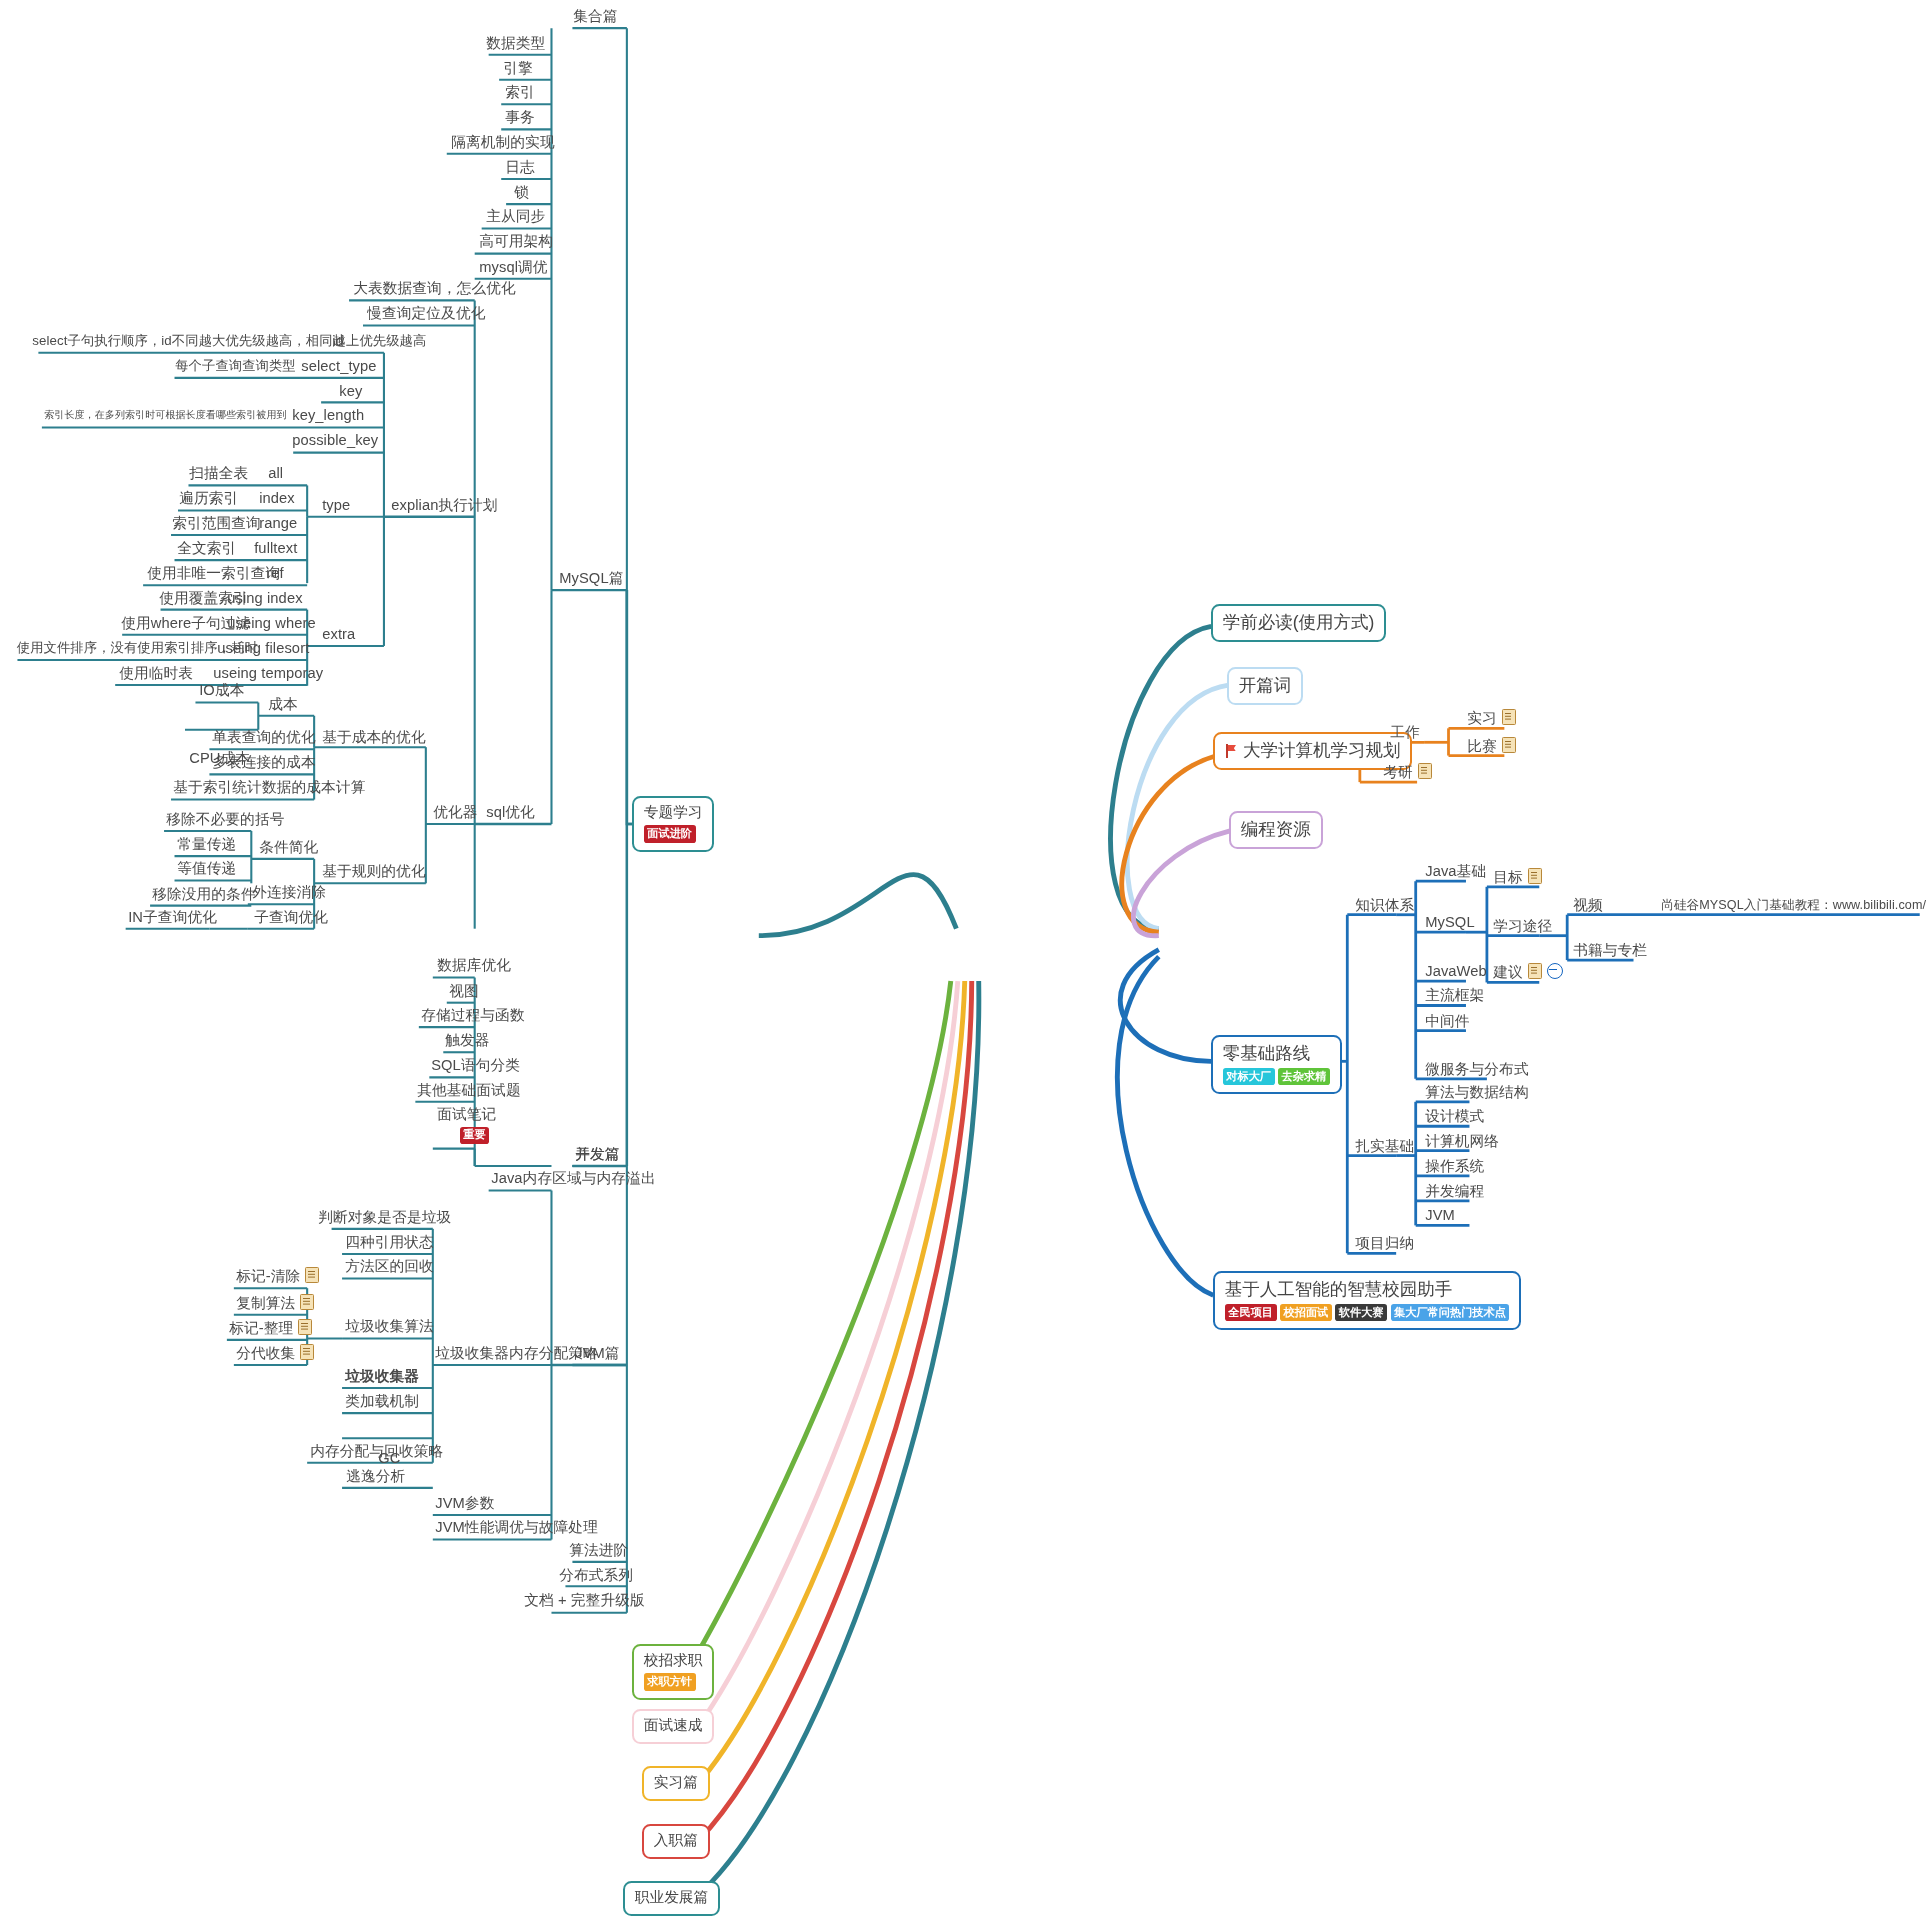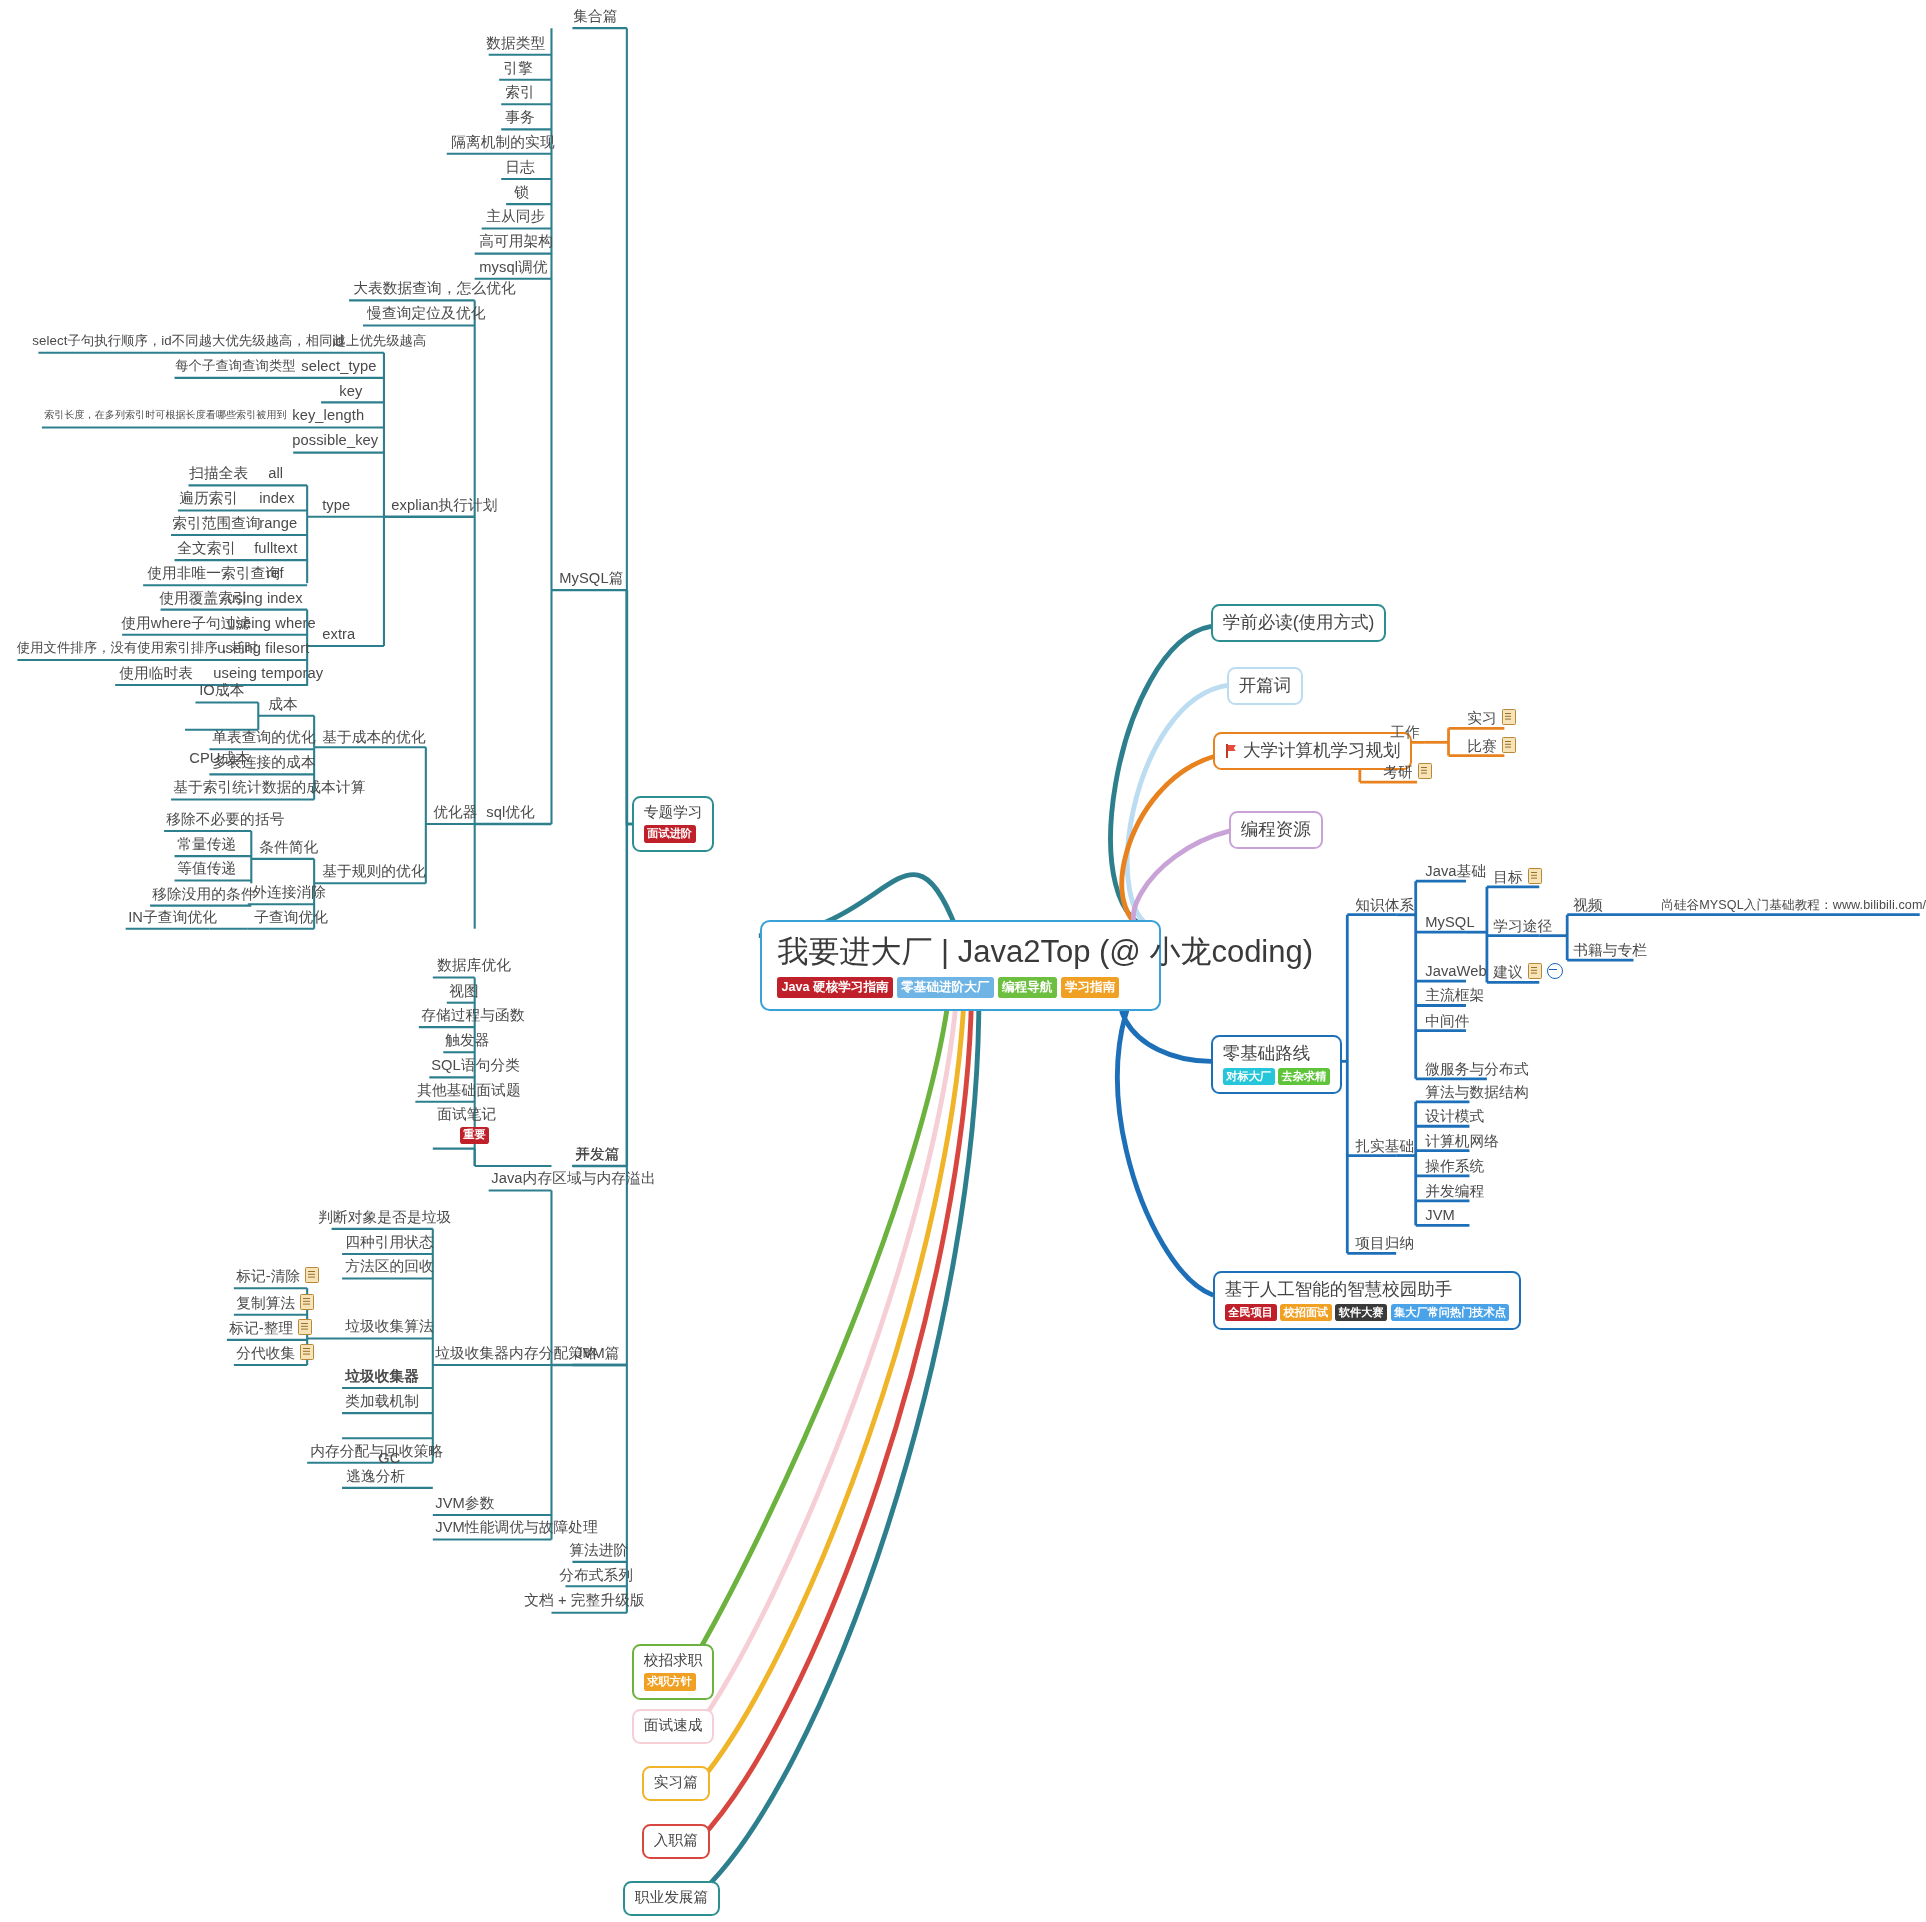--- a/index.html
+++ b/index.html
@@ -245,29 +245,20 @@
       <path d="M2028,1578 L2028,1755" stroke="#1d6fb8" stroke-width="4"></path>
       <path d="M2028,1578 L2105,1578" stroke="#1d6fb8" stroke-width="4"></path>
       <path d="M2028,1613 L2105,1613" stroke="#1d6fb8" stroke-width="4"></path>
       <path d="M2028,1648 L2105,1648" stroke="#1d6fb8" stroke-width="4"></path>
       <path d="M2028,1684 L2105,1684" stroke="#1d6fb8" stroke-width="4"></path>
       <path d="M2028,1720 L2105,1720" stroke="#1d6fb8" stroke-width="4"></path>
       <path d="M2028,1755 L2105,1755" stroke="#1d6fb8" stroke-width="4"></path>
     </g>
   </svg>
 
-  <div id="root" style="left:760px;top:920px;width:401px;">
-    <div class="rtitle">我要进大厂 | Java2Top (@ 小龙coding)</div>
-    <div class="tags">
-      <span class="tag" style="background:#c0202a">Java 硬核学习指南</span>
-      <span class="tag" style="background:#6eb5e5">零基础进阶大厂</span>
-      <span class="tag" style="background:#6cbf3f">编程导航</span>
-      <span class="tag" style="background:#f0a022">学习指南</span>
-    </div>
-  </div>
 
   <div class="boxnode" style="left:1211px;top:604px;border-color:#2d8e92;">
     <div class="title">学前必读(使用方式)</div>
   </div>
 
   <div class="boxnode" style="left:1227px;top:667px;border-color:#bcdcf2;">
     <div class="title">开篇词</div>
   </div>
 
   <div class="boxnode" style="left:1213px;top:732px;border-color:#e8821e;">

